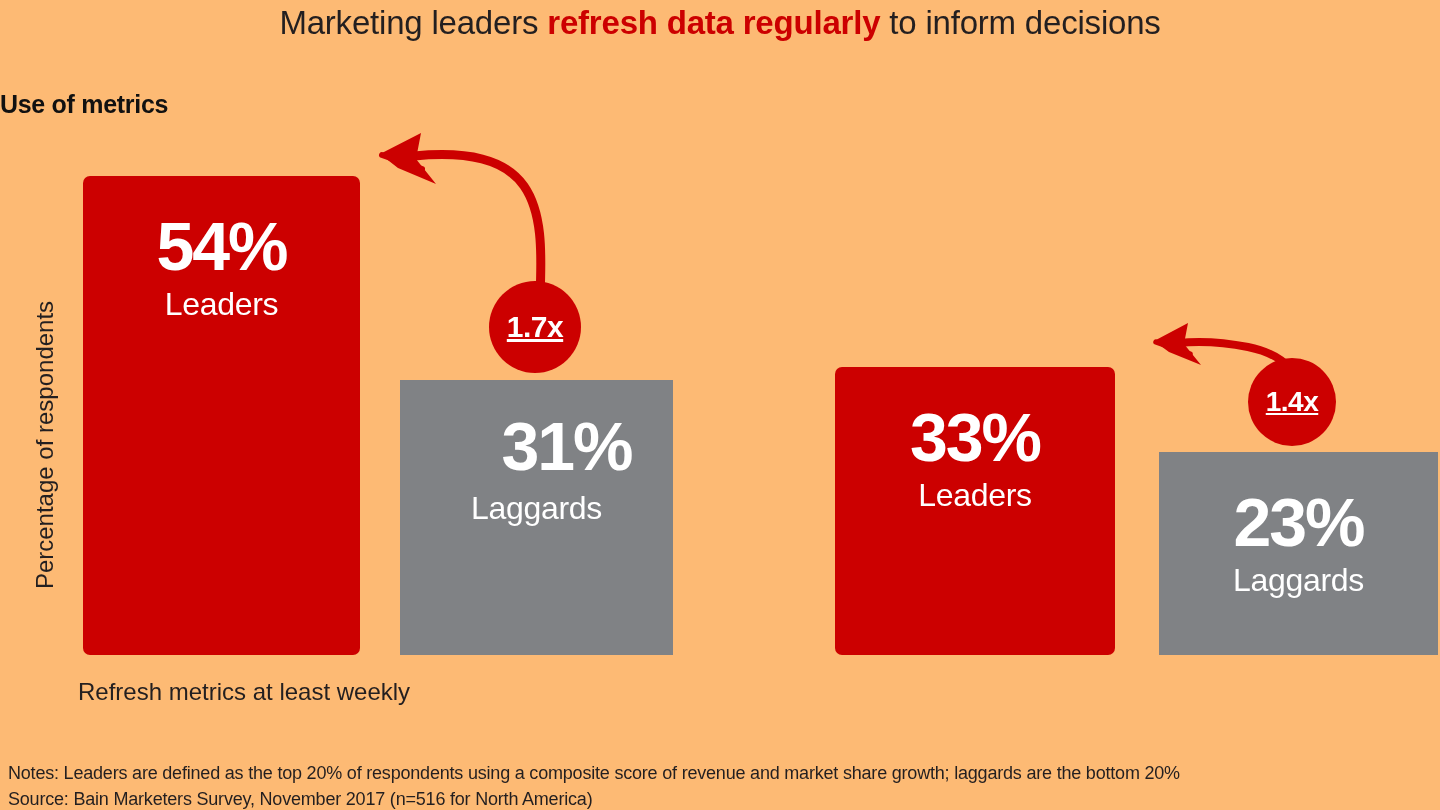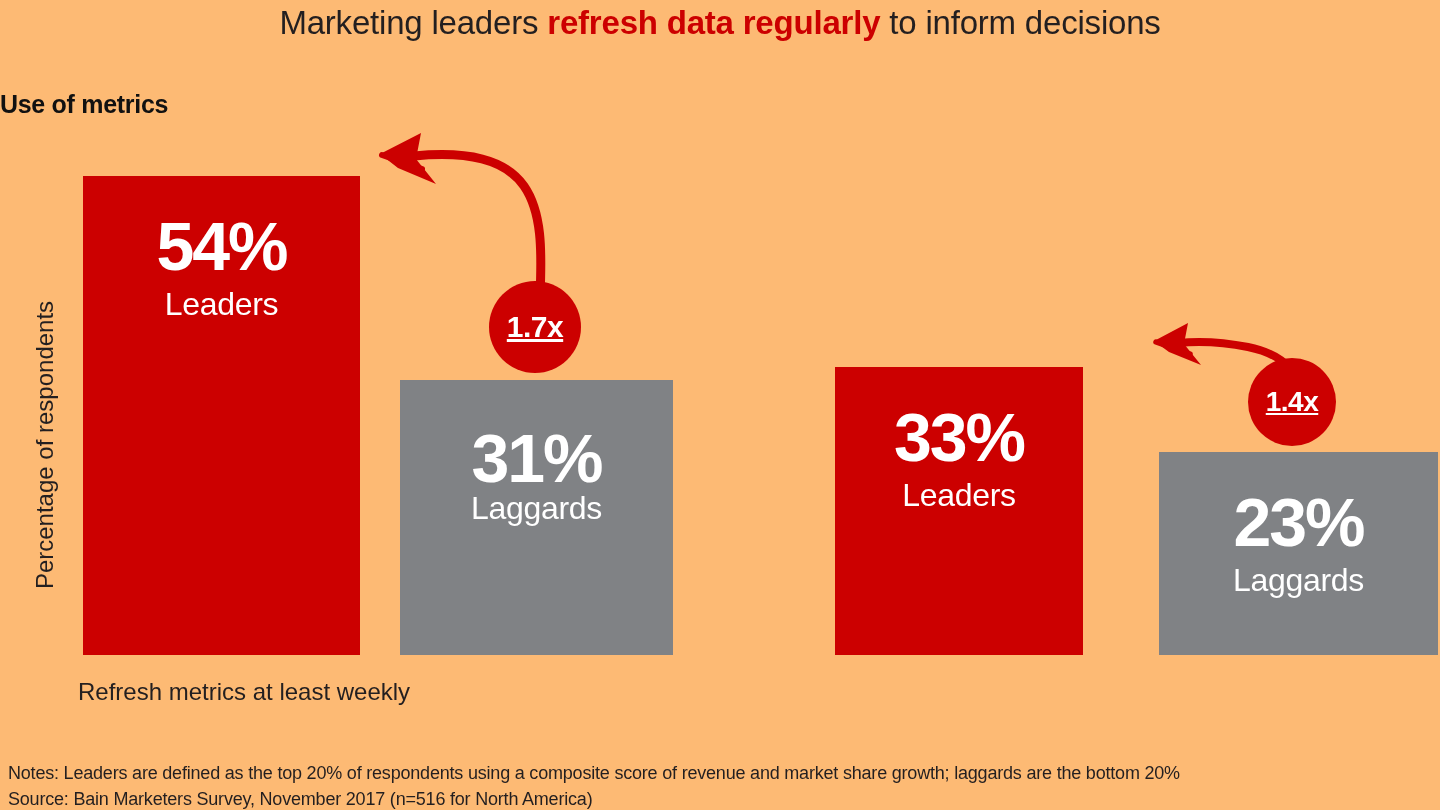--- a/index.html
+++ b/index.html
@@ -67,21 +67,21 @@
     left: 0;
     top: 0;
     width: 1440px;
     height: 810px;
   }
 
   .bar {
     position: absolute;
     box-sizing: border-box;
   }
-  .bar.red  { background: #cc0000; }
+  .bar.red  { background: #cc0000; border-radius: 7px; }
   .bar.gray { background: #808285; }
 
   .bar-value {
     position: absolute;
     left: 0;
     width: 100%;
     text-align: center;
     color: #ffffff;
     font-weight: 700;
     font-size: 68px;
@@ -153,25 +153,25 @@
   <div id="yaxis-label">Percentage of respondents</div>
 
   <div id="plot">
 
     <div class="bar red" style="left:83px; top:176px; width:277px; height:479px;">
       <div class="bar-value" style="top:36px;">54%</div>
       <div class="bar-sublabel" style="top:112px;">Leaders</div>
     </div>
 
     <div class="bar gray" style="left:400px; top:380px; width:273px; height:275px;">
-      <div class="bar-value" style="top:44px;">31%</div>
+      <div class="bar-value" style="top:32px;margin-left:30px;">31%</div>
       <div class="bar-sublabel" style="top:112px;">Laggards</div>
     </div>
 
-    <div class="bar red" style="left:835px; top:367px; width:248px; height:288px;">
+    <div class="bar red" style="left:835px; top:367px; width:280px; height:288px;">
       <div class="bar-value" style="top:36px;">33%</div>
       <div class="bar-sublabel" style="top:112px;">Leaders</div>
     </div>
 
     <div class="bar gray" style="left:1159px; top:452px; width:279px; height:203px;">
       <div class="bar-value" style="top:36px;">23%</div>
       <div class="bar-sublabel" style="top:112px;">Laggards</div>
     </div>
 
     <svg class="arrow-svg" style="left:372px; top:120px;" width="200" height="180" viewBox="0 0 200 180">

